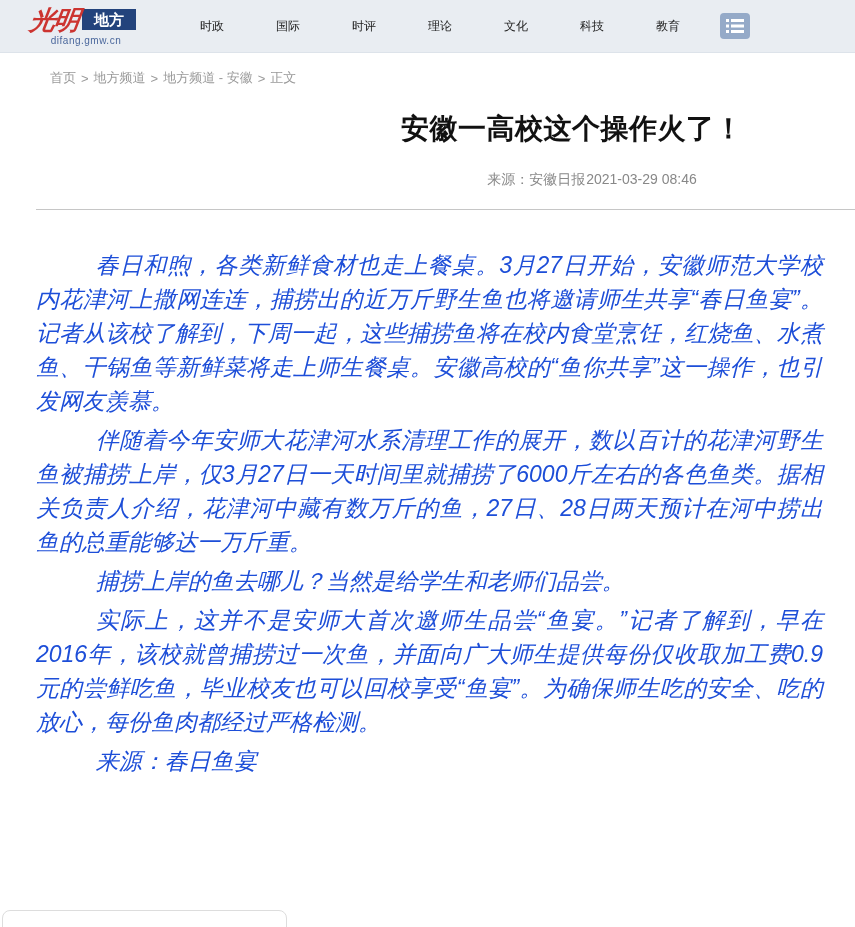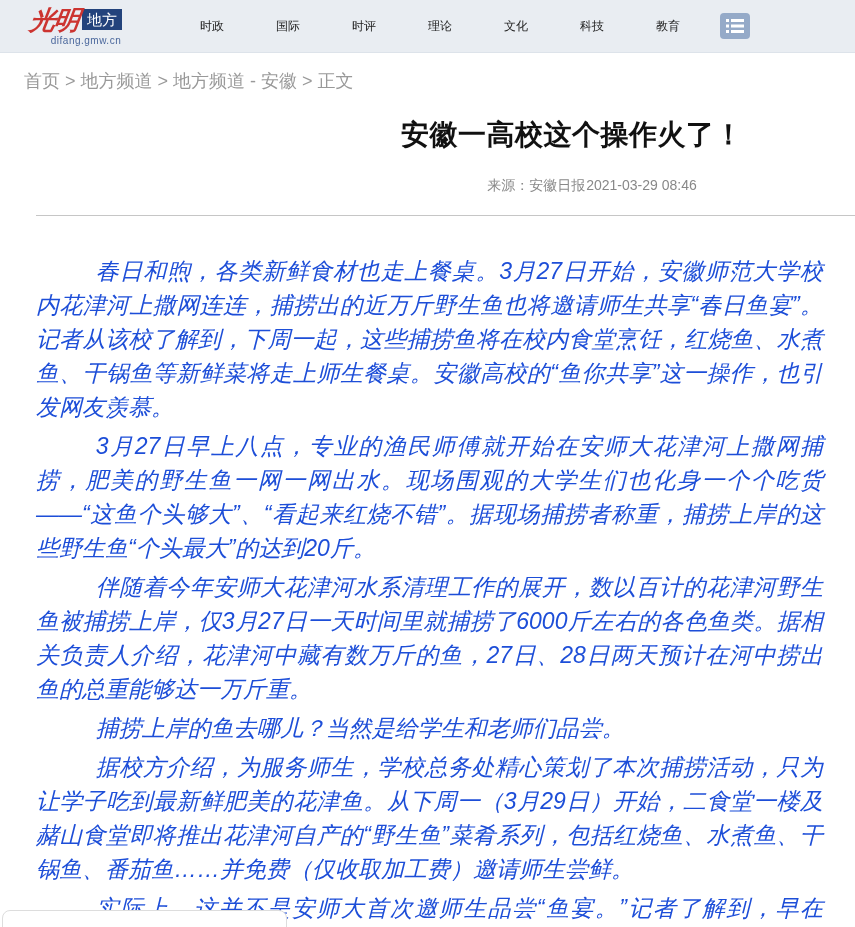--- a/index.html
+++ b/index.html
@@ -30,22 +30,22 @@
     font-weight: 700;
     font-style: italic;
     letter-spacing: -2px;
     line-height: 26px;
     transform: skewX(-8deg);
   }
   .logo-badge {
     background: #23437c;
     color: #ffffff;
     font-size: 15px;
-    font-weight: 400;
-    padding: 2px 5px;
+    font-weight: 700;
+    padding: 2px 12px;
     line-height: 17px;
   }
   .logo-domain {
     color: #4a679c;
     font-size: 10px;
     letter-spacing: 0.5px;
     margin-top: 2px;
     text-align: center;
   }
   .main-nav { display: flex; align-items: center; margin-left: 32px; }
@@ -64,22 +64,22 @@
     background: #95aac8;
     border-radius: 4px;
     display: flex;
     align-items: center;
     justify-content: center;
     cursor: pointer;
   }
 
   
   .breadcrumb {
-    padding: 16px 0 0 24px;
-    font-size: 18px;
+    padding: 16px 0 0 50px;
+    font-size: 13px;
     color: #999999;
     display: flex;
     gap: 5px;
     align-items: center;
   }
   .crumb { color: #999999; cursor: pointer; }
   .crumb-sep { color: #999999; }
   .crumb-current { color: #999999; }
 
   
@@ -182,23 +182,21 @@
   <div class="center-wide">
     <h1 class="article-title">安徽一高校这个操作火了！</h1>
   </div>
   <div class="source-row">
     <span>来源：</span><span>安徽日报</span><span class="date">2021-03-29 08:46</span>
   </div>
   <div class="head-divider"></div>
 
   <div class="article-body">
     <p>春日和煦，各类新鲜食材也走上餐桌。3月27日开始，安徽师范大学校内花津河上撒网连连，捕捞出的近万斤野生鱼也将邀请师生共享“春日鱼宴”。记者从该校了解到，下周一起，这些捕捞鱼将在校内食堂烹饪，红烧鱼、水煮鱼、干锅鱼等新鲜菜将走上师生餐桌。安徽高校的“鱼你共享”这一操作，也引发网友羡慕。</p>
-    <p>3月27日早上八点，专业的渔民师傅就开始在安师大花津河上撒网捕捞，肥美的野生鱼一网一网出水。现场围观的大学生们也化身一个个吃货——“这鱼个头够大”、“看起来红烧不错”。据现场捕捞者称重，捕捞上岸的这些野生鱼“个头最大”的达到20斤。</p>
     <p>伴随着今年安师大花津河水系清理工作的展开，数以百计的花津河野生鱼被捕捞上岸，仅3月27日一天时间里就捕捞了6000斤左右的各色鱼类。据相关负责人介绍，花津河中藏有数万斤的鱼，27日、28日两天预计在河中捞出鱼的总重能够达一万斤重。</p>
     <p>捕捞上岸的鱼去哪儿？当然是给学生和老师们品尝。</p>
-    <p>据校方介绍，为服务师生，学校总务处精心策划了本次捕捞活动，只为让学子吃到最新鲜肥美的花津鱼。从下周一（3月29日）开始，二食堂一楼及赭山食堂即将推出花津河自产的“野生鱼”菜肴系列，包括红烧鱼、水煮鱼、干锅鱼、番茄鱼……并免费（仅收取加工费）邀请师生尝鲜。</p>
     <p>实际上，这并不是安师大首次邀师生品尝“鱼宴。”记者了解到，早在2016年，该校就曾捕捞过一次鱼，并面向广大师生提供每份仅收取加工费0.9元的尝鲜吃鱼，毕业校友也可以回校享受“鱼宴”。为确保师生吃的安全、吃的放心，每份鱼肉都经过严格检测。</p>
     <p>来源：春日鱼宴</p>
   </div>
 
   <div class="partial-card"></div>
 
 </div>
 
 </body></html>

